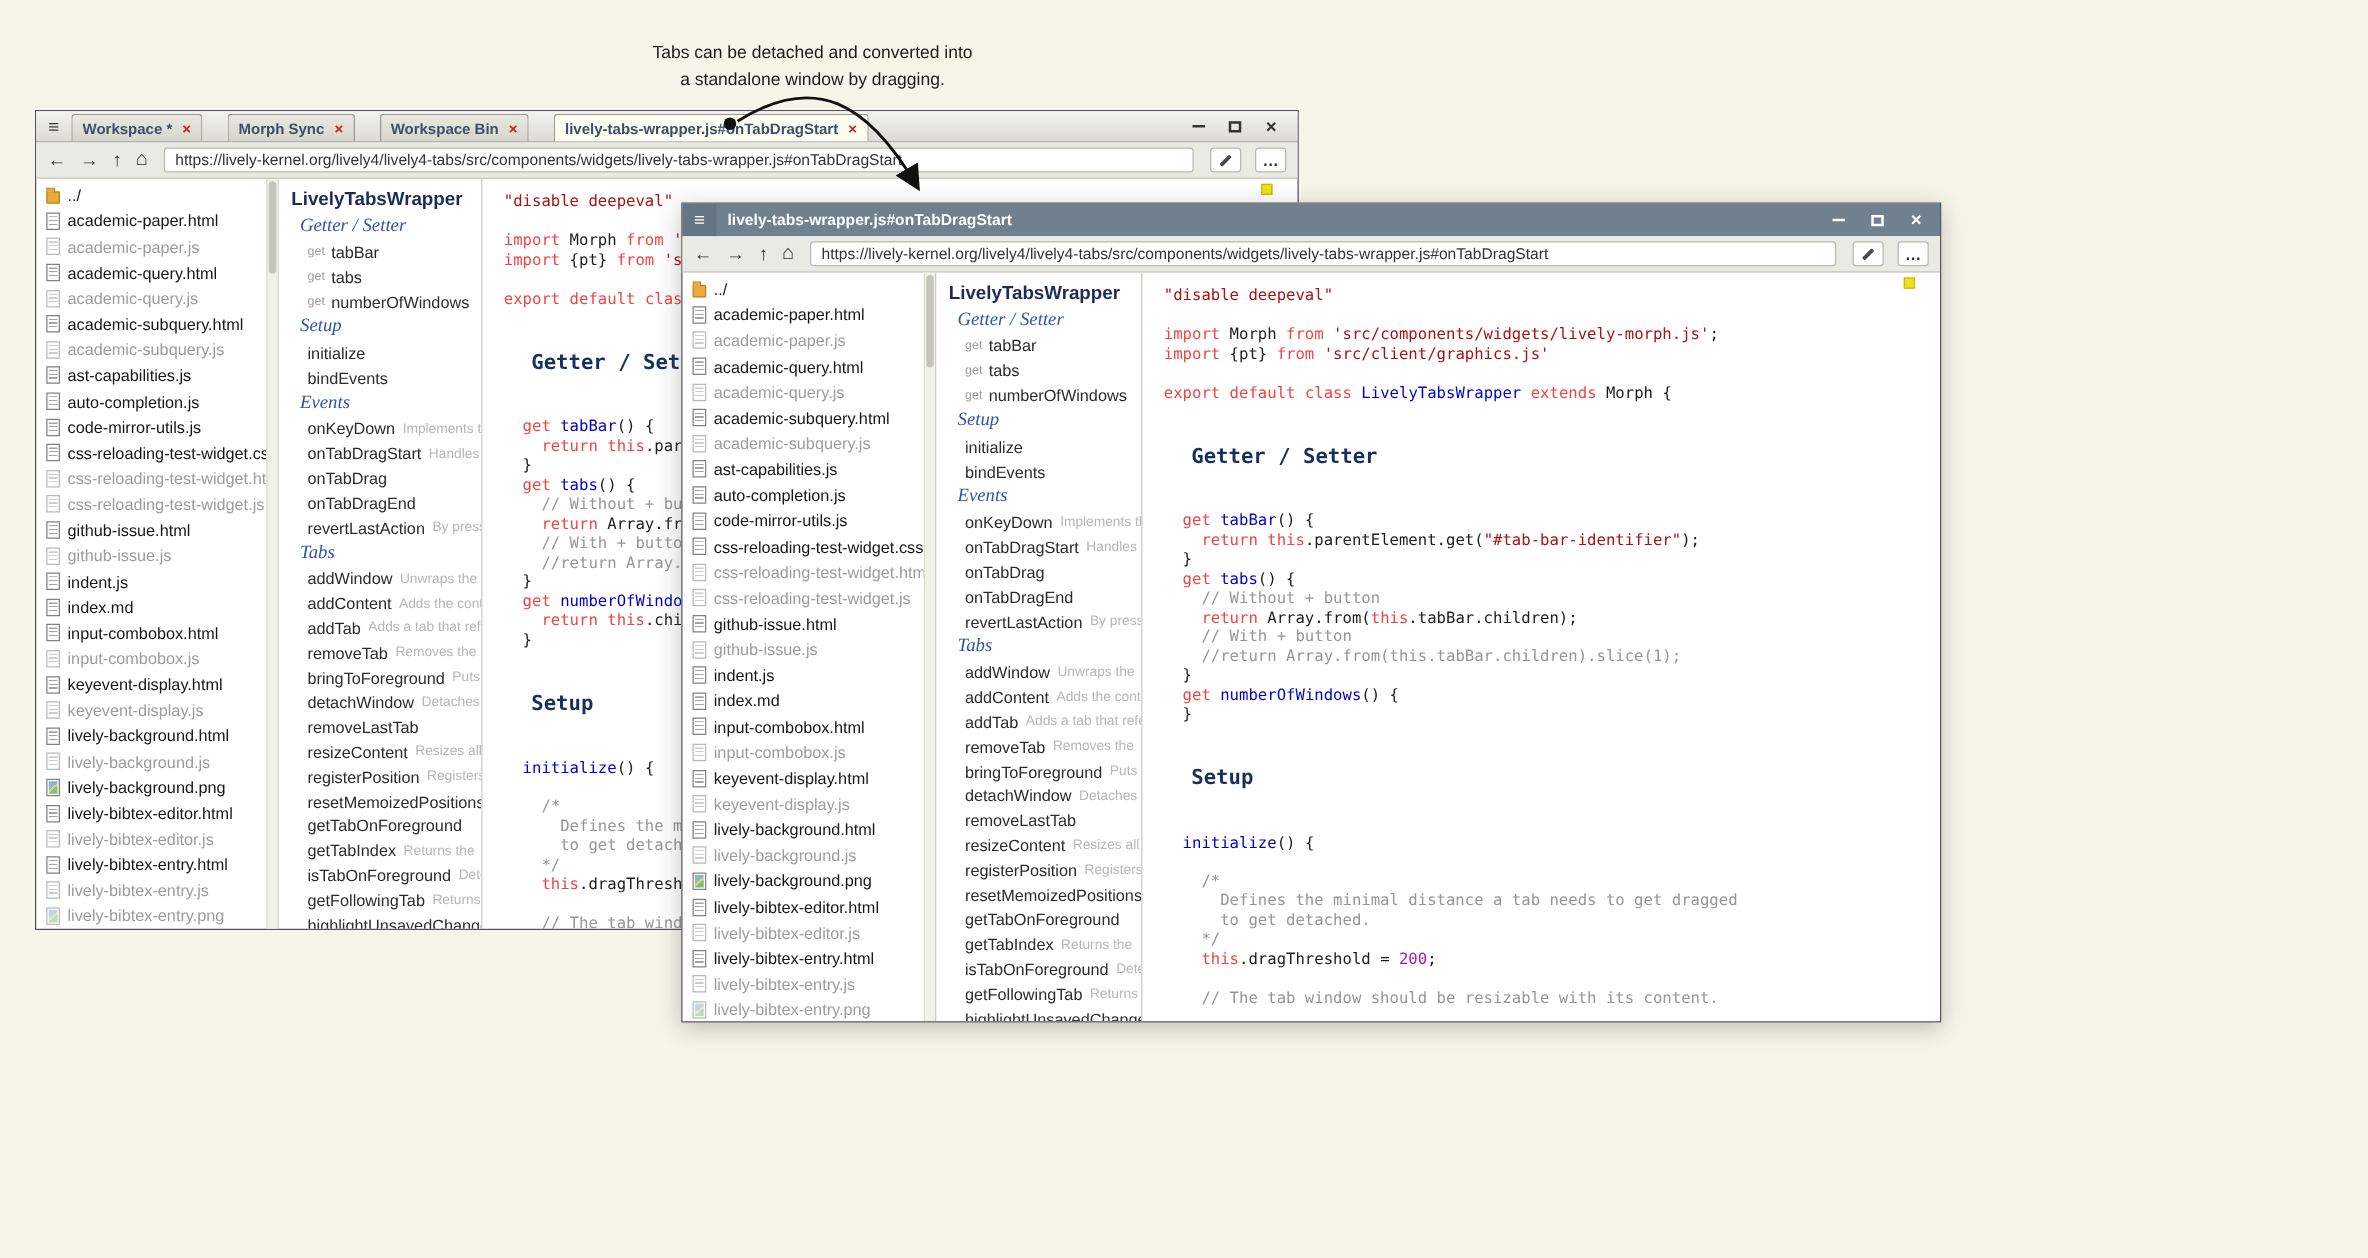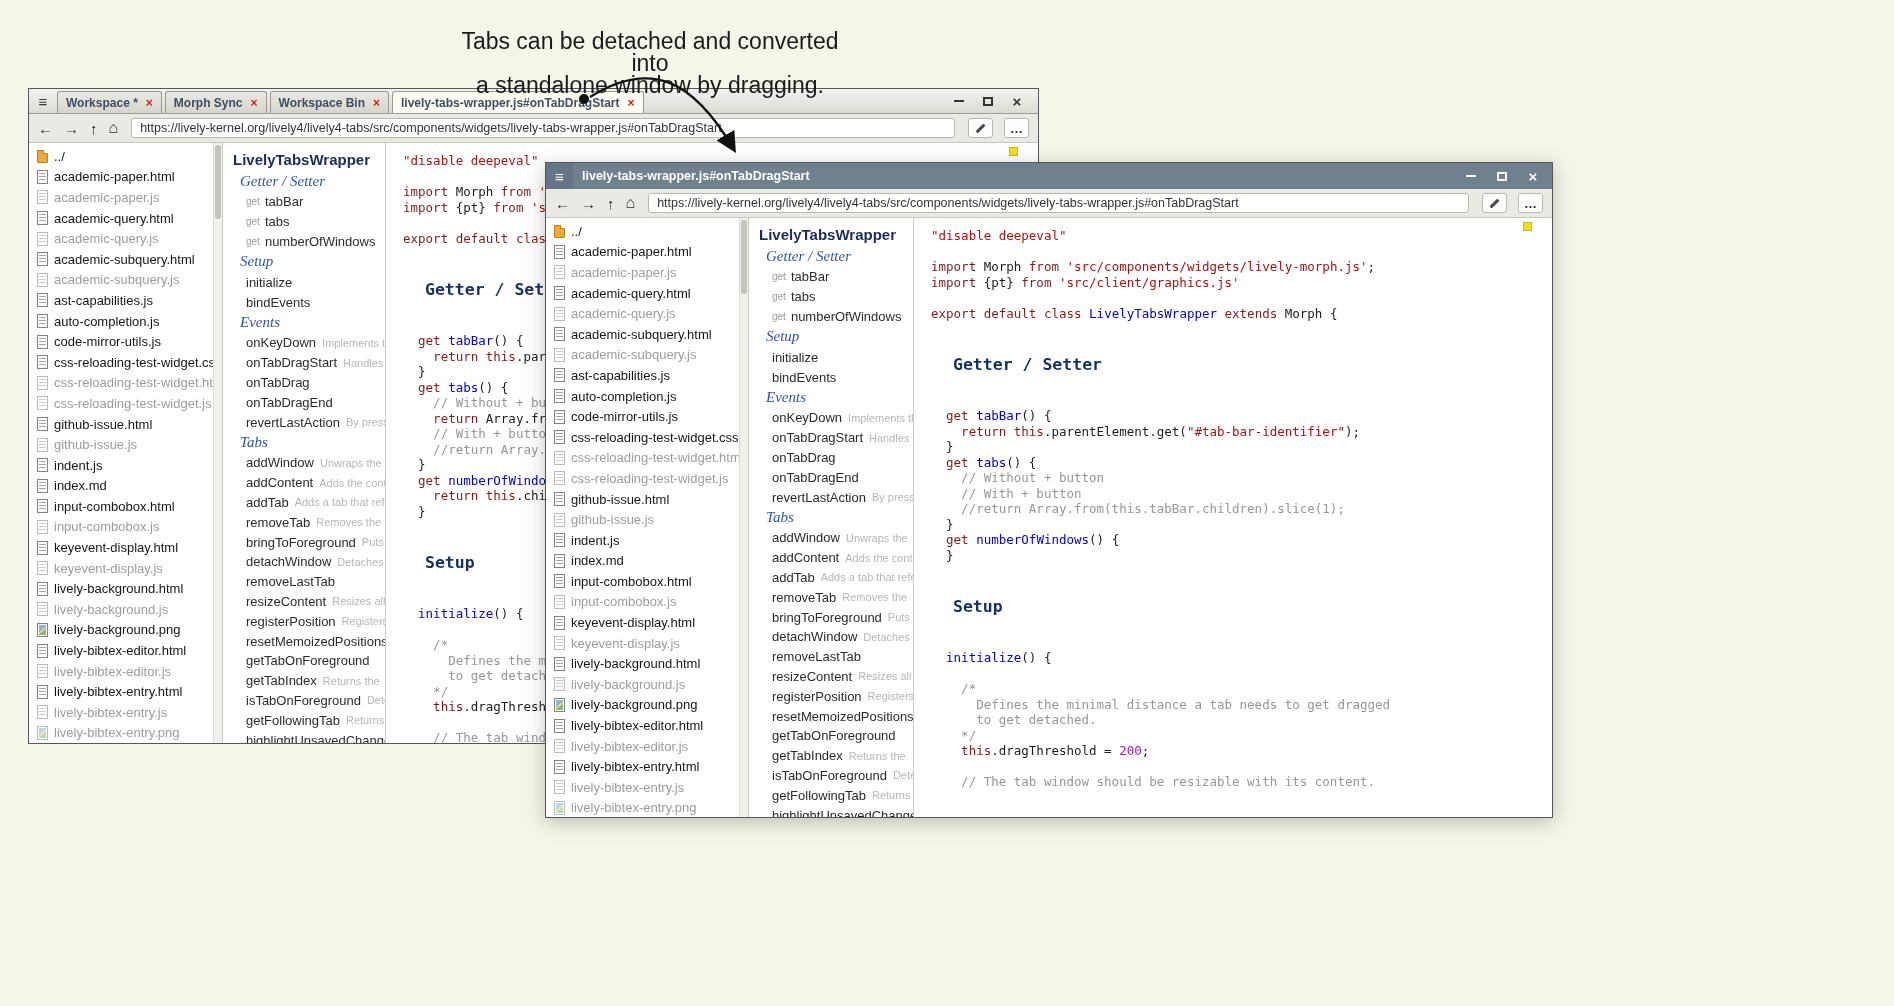--- a/index.html
+++ b/index.html
@@ -1,32 +1,32 @@
 <!DOCTYPE html>
 <html><head>
 <meta charset="utf-8">
 <style>
 *{margin:0;padding:0;box-sizing:border-box}
 html,body{width:1894px;height:1006px;overflow:hidden}
 body{position:relative;background:#f5f5ea;font-family:"Liberation Sans",sans-serif}
 
 
-#annotation{position:absolute;left:440px;top:30px;width:420px;text-align:center;font-size:23px;line-height:22px;color:#1b1b1b;z-index:40}
+#annotation{position:absolute;left:440px;top:30px;width:420px;text-align:center;font-size:14px;line-height:22px;color:#1b1b1b;z-index:40}
 #arrow-svg{position:absolute;left:0;top:0;z-index:40;pointer-events:none}
 
 
 .window{position:absolute;background:#fff;border:1px solid #55555a;display:flex;flex-direction:column}
 #back-window{left:28px;top:88px;width:1011px;height:656px;z-index:1}
 #front-window{left:545px;top:162px;width:1008px;height:656px;z-index:10;box-shadow:0 4px 18px rgba(60,60,50,.3)}
 
 
 .titlebar{flex:0 0 auto;display:flex;align-items:center}
 .back-titlebar{height:25px;background:linear-gradient(#f2f2ee,#dcdcd4);border-bottom:1px solid #9e9e96;padding:0 6px;gap:6px}
 .menu-icon{font-size:15px;color:#3a3a3a;width:16px;text-align:center;line-height:1}
-.tabbar{display:flex;align-items:flex-end;gap:3px;height:100%}
+.tabbar{display:flex;align-items:flex-end;gap:20px;height:100%}
 .tab{height:22px;display:flex;align-items:center;padding:0 8px;background:linear-gradient(#e9e9e2,#d5d5cb);border:1px solid #9a9a90;border-bottom:none;border-radius:3px 3px 0 0;font-size:12px;font-weight:700;color:#3e4e6a;white-space:nowrap}
 .tab.active{background:#fcfcf1}
 .tab-x{color:#c22;margin-left:8px;font-size:12px;font-weight:700}
 .win-btns{margin-left:auto;display:flex;align-items:center;gap:9px;padding-right:5px}
 .wb{width:20px;height:18px;display:flex;align-items:center;justify-content:center;color:#333;font-size:15px;font-weight:700;line-height:1}
 .wb .bar{display:block;width:10px;height:2px;background:currentColor}
 .wb .box{display:block;width:10px;height:9px;border:2px solid currentColor}
 .front-titlebar{height:26px;background:#71808f}
 .menu-box{width:27px;height:26px;display:flex;align-items:center;justify-content:center;background:#667586;color:#fff;font-size:15px}
 .front-title{color:#fff;font-size:12.5px;font-weight:700;margin-left:9px;white-space:nowrap}
@@ -63,21 +63,21 @@
 #front-window .outline{width:165px}
 .o-class{font-size:15px;font-weight:700;color:#1c2c58;height:23px;display:flex;align-items:center;white-space:nowrap}
 .o-section{font-family:"Liberation Serif",serif;font-style:italic;font-size:15px;color:#2f54a8;height:21px;display:flex;align-items:center;white-space:nowrap;padding-left:7px}
 .o-method{height:19.8px;display:flex;align-items:center;font-size:13px;color:#2b2b2b;white-space:nowrap;overflow:hidden;padding-left:13px}
 .o-get{font-size:10px;color:#9b9b9b;margin-right:5px;flex:0 0 auto}
 .o-doc{font-size:11px;color:#b6b6b6;margin-left:6px;overflow:hidden}
 
 .code{flex:1;min-width:0;position:relative;overflow:hidden;padding:10px 0 0 17px;font-family:"DejaVu Sans Mono","Liberation Mono",monospace;font-size:12.5px;color:#1c1c1c}
 .code-line{height:15.5px;line-height:15.5px;white-space:pre}
 .code-heading{height:22px;line-height:22px;margin:17px 0;padding-left:22px;font-size:16.5px;font-weight:700;color:#17315f;white-space:pre}
-.c-k{color:#7f1d1d}
+.c-k{color:#ef4444}
 .c-d{color:#0000cc}
 .c-s{color:#aa1111}
 .c-c{color:#969696}
 .c-n{color:#a21caf}
 .c-p{color:#1c1c1c}
 .ymark{position:absolute;top:4px;right:20px;width:9px;height:9px;background:#f2df1d;border:1px solid #cbb90e}
 </style>
 </head>
 <body>
 
@@ -659,20 +659,21 @@
           <div class="code-line"></div>
           <div class="code-line"><span class="c-k">export</span><span class="c-p"> </span><span class="c-k">default</span><span class="c-p"> </span><span class="c-k">class</span><span class="c-p"> </span><span class="c-d">LivelyTabsWrapper</span><span class="c-p"> </span><span class="c-k">extends</span><span class="c-p"> Morph {</span></div>
           <div class="code-line"></div>
           <div class="code-heading">Getter / Setter</div>
           <div class="code-line"></div>
           <div class="code-line"><span class="c-p">  </span><span class="c-k">get</span><span class="c-p"> </span><span class="c-d">tabBar</span><span class="c-p">() {</span></div>
           <div class="code-line"><span class="c-p">    </span><span class="c-k">return</span><span class="c-p"> </span><span class="c-k">this</span><span class="c-p">.parentElement.get(</span><span class="c-s">"#tab-bar-identifier"</span><span class="c-p">);</span></div>
           <div class="code-line"><span class="c-p">  }</span></div>
           <div class="code-line"><span class="c-p">  </span><span class="c-k">get</span><span class="c-p"> </span><span class="c-d">tabs</span><span class="c-p">() {</span></div>
           <div class="code-line"><span class="c-p">    </span><span class="c-c">// Without + button</span></div>
+          <div class="code-line"><span class="c-p">    </span><span class="c-k">return</span><span class="c-p"> Array.from(</span><span class="c-k">this</span><span class="c-p">.tabBar.children);</span></div>
           <div class="code-line"><span class="c-p">    </span><span class="c-c">// With + button</span></div>
           <div class="code-line"><span class="c-p">    </span><span class="c-c">//return Array.from(this.tabBar.children).slice(1);</span></div>
           <div class="code-line"><span class="c-p">  }</span></div>
           <div class="code-line"><span class="c-p">  </span><span class="c-k">get</span><span class="c-p"> </span><span class="c-d">numberOfWindows</span><span class="c-p">() {</span></div>
           <div class="code-line"><span class="c-p">  }</span></div>
           <div class="code-line"></div>
           <div class="code-heading">Setup</div>
           <div class="code-line"></div>
           <div class="code-line"><span class="c-p">  </span><span class="c-d">initialize</span><span class="c-p">() {</span></div>
           <div class="code-line"></div>

